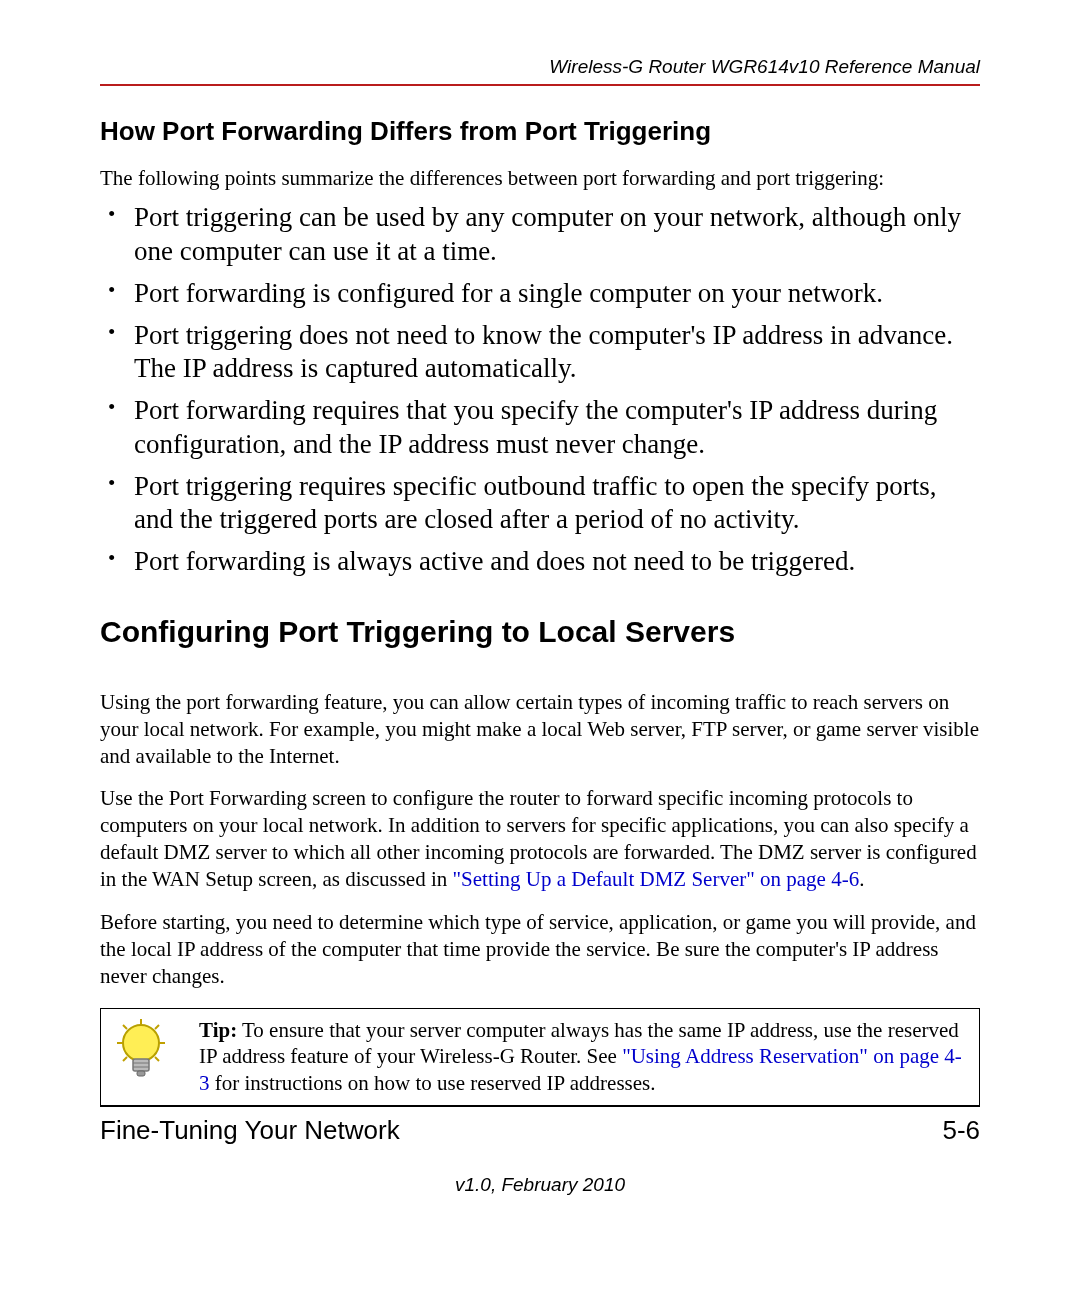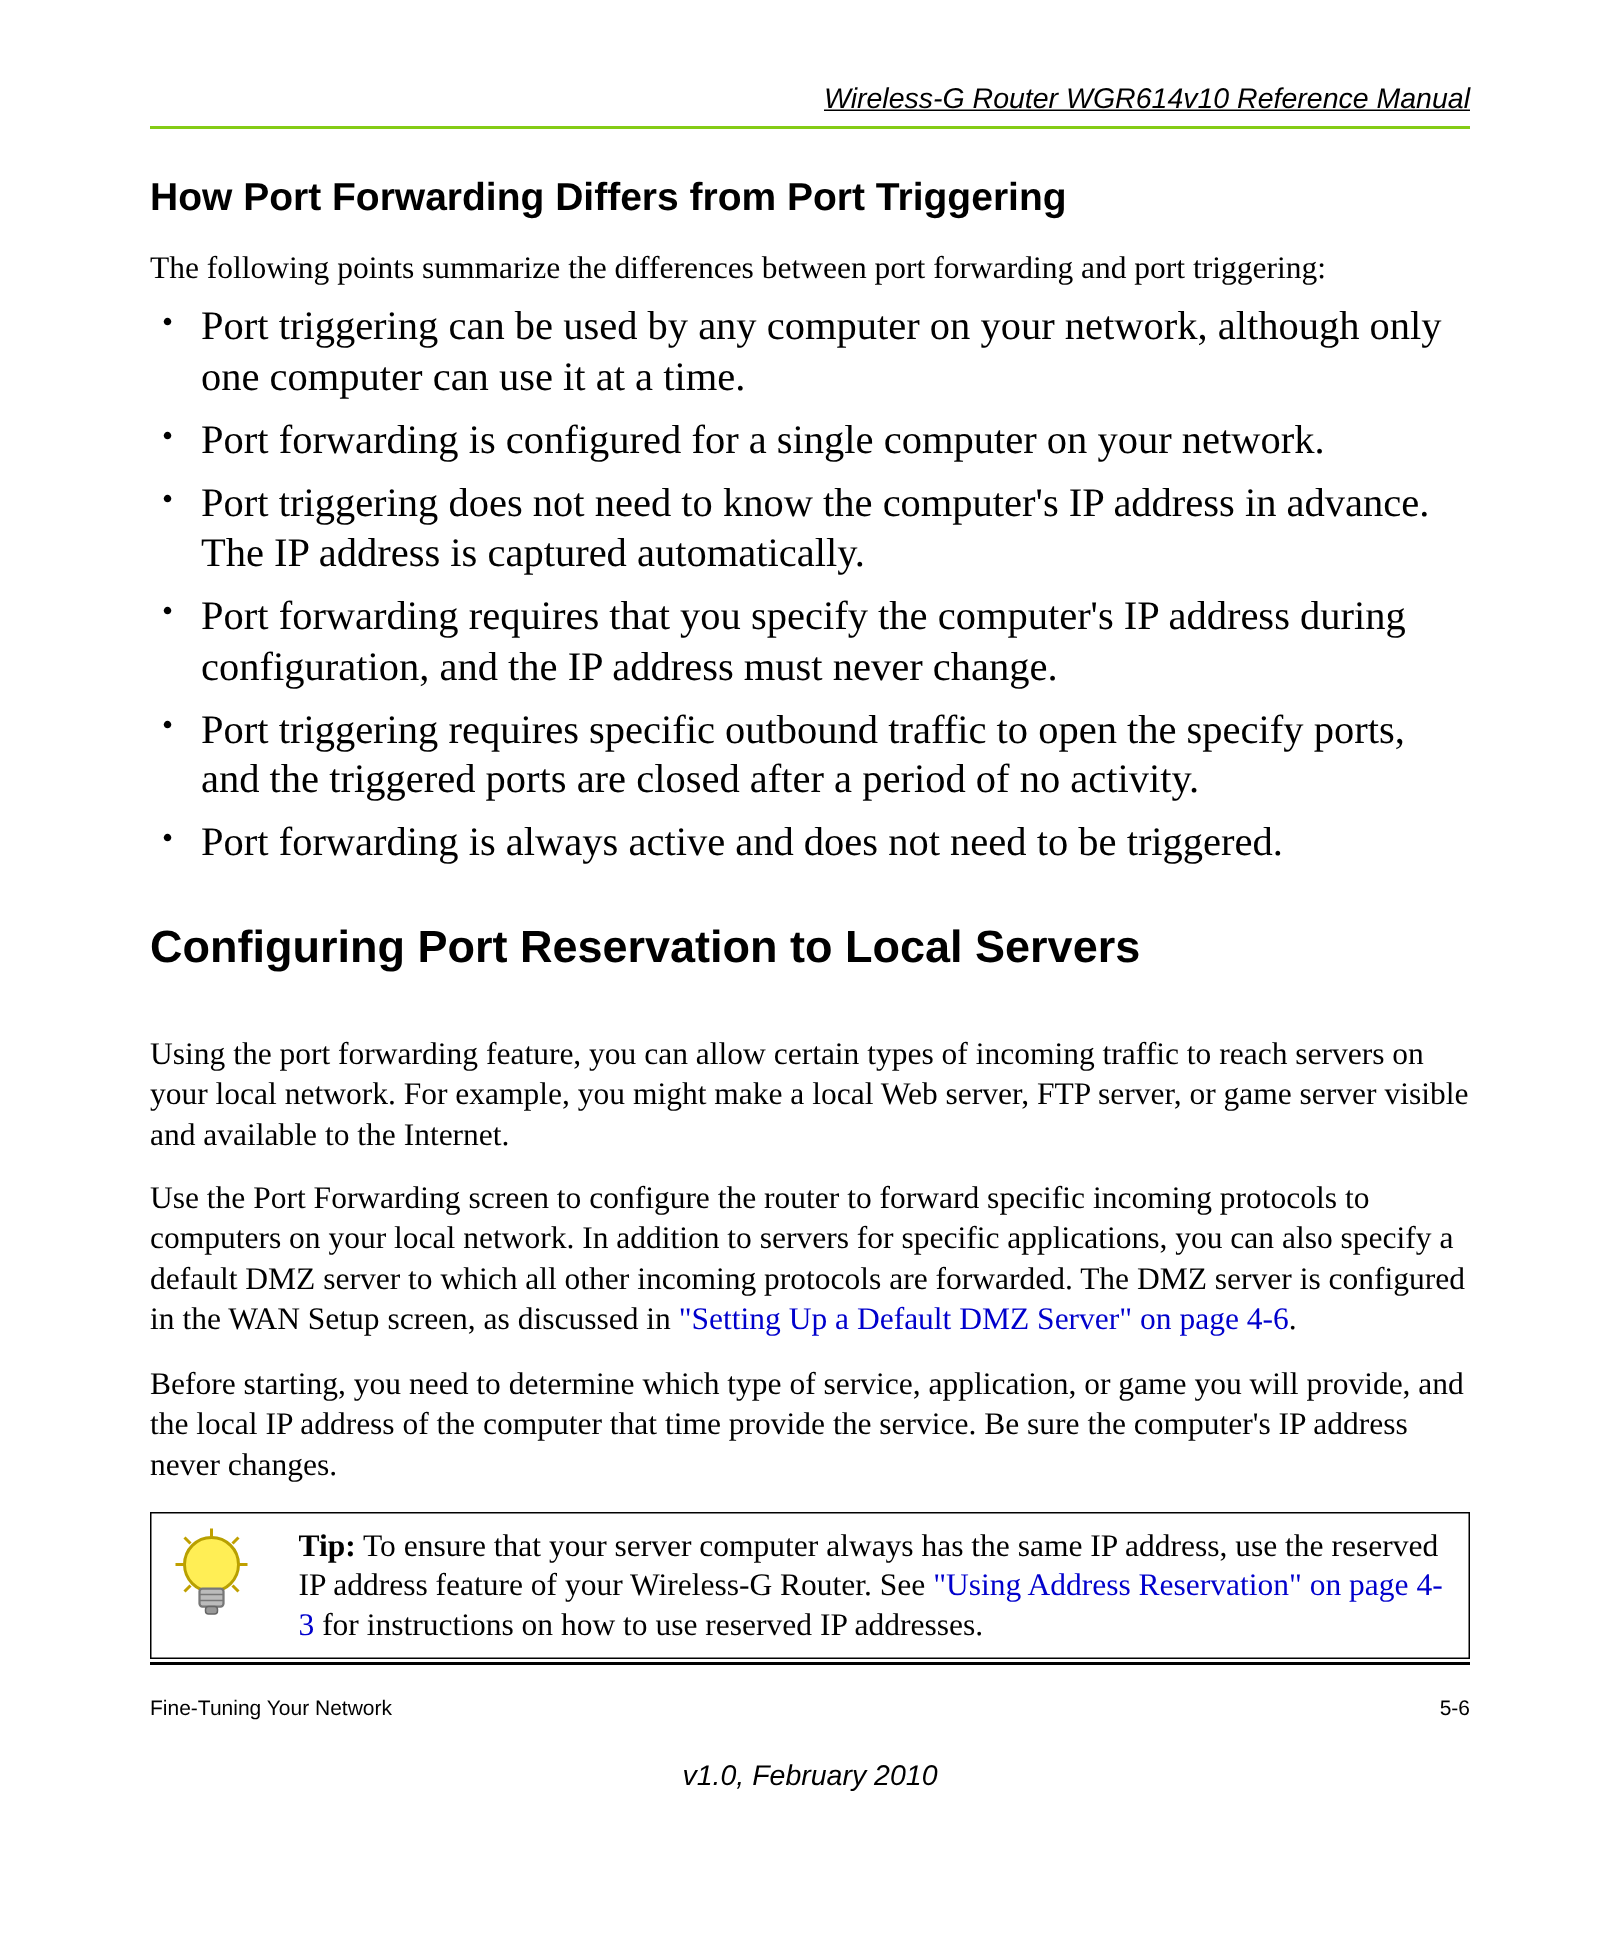--- a/index.html
+++ b/index.html
@@ -1,33 +1,33 @@
 <!DOCTYPE html>
 <html><head>
 <meta charset="utf-8">
 <style>
   * { margin: 0; padding: 0; box-sizing: border-box; }
   html, body { width: 1080px; height: 1296px; background: #ffffff; font-family: "Times New Roman", Times, serif; color: #000; }
   .page { width: 1080px; height: 1296px; position: relative; padding: 56px 100px 0 100px; }
-  .header-line { border-bottom: 2px solid #84cc16; padding-bottom: 6px; margin-bottom: 30px; text-decoration: underline; }
+  .header-line { border-bottom: 2px solid #b91c1c; padding-bottom: 6px; margin-bottom: 30px; }
   .header-text { text-align: right; font-style: italic; font-family: Arial, Helvetica, sans-serif; font-size: 19px; }
   .h2 { font-family: Arial, Helvetica, sans-serif; font-weight: bold; font-size: 26px; margin-bottom: 18px; }
   .h1 { font-family: Arial, Helvetica, sans-serif; font-weight: bold; font-size: 30px; margin-top: 36px; margin-bottom: 40px; }
   .intro { font-size: 21px; line-height: 1.25; margin-bottom: 10px; }
   ul.bullets { list-style: none; margin: 0 0 0 0; padding: 0; }
   ul.bullets li { font-size: 27px; line-height: 1.25; margin: 8px 0 8px 0; padding-left: 34px; position: relative; }
   ul.bullets li::before { content: "•"; position: absolute; left: 8px; top: 0; font-size: 21px; }
   .para { font-size: 21px; line-height: 1.28; margin-bottom: 16px; }
   .link { color: #0000cc; }
   .tipbox { border: 1px solid #000; display: flex; align-items: flex-start; padding: 8px 10px; margin-top: 18px; gap: 16px; }
   .tipbox .bulb { flex: 0 0 60px; margin-right: 12px; }
   .tipbox .tiptext { font-size: 21px; line-height: 1.28; }
   .tipbox .tiptext .tiplabel { font-weight: bold; }
   .footer { position: absolute; left: 100px; right: 100px; bottom: 100px; }
-  .footer-line { border-top: 2px solid #000; padding-top: 20px; display: flex; justify-content: space-between; font-family: Arial, Helvetica, sans-serif; font-size: 14px; margin-top: 35px; }
+  .footer-line { border-top: 2px solid #000; padding-top: 8px; display: flex; justify-content: space-between; font-family: Arial, Helvetica, sans-serif; font-size: 26px; margin-top: 35px; }
   .footer-version { text-align: center; font-family: Arial, Helvetica, sans-serif; font-style: italic; font-size: 19px; margin-top: 28px; }
 </style>
 </head>
 <body>
 
 <div class="page">
 
   <div class="header-line">
     <div class="header-text">Wireless-G Router WGR614v10 Reference Manual</div>
   </div>
@@ -38,21 +38,21 @@
 
   <ul class="bullets">
     <li>Port triggering can be used by any computer on your network, although only one computer can use it at a time.</li>
     <li>Port forwarding is configured for a single computer on your network.</li>
     <li>Port triggering does not need to know the computer's IP address in advance. The IP address is captured automatically.</li>
     <li>Port forwarding requires that you specify the computer's IP address during configuration, and the IP address must never change.</li>
     <li>Port triggering requires specific outbound traffic to open the specify ports, and the triggered ports are closed after a period of no activity.</li>
     <li>Port forwarding is always active and does not need to be triggered.</li>
   </ul>
 
-  <div class="h1">Configuring Port Reservation to Local Servers</div>
+  <div class="h1">Configuring Port Triggering to Local Servers</div>
 
   <div class="para">Using the port forwarding feature, you can allow certain types of incoming traffic to reach servers on your local network. For example, you might make a local Web server, FTP server, or game server visible and available to the Internet.</div>
 
   <div class="para">
     <span>Use the Port Forwarding screen to configure the router to forward specific incoming protocols to computers on your local network. In addition to servers for specific applications, you can also specify a default DMZ server to which all other incoming protocols are forwarded. The DMZ server is configured in the WAN Setup screen, as discussed in </span><span class="link">"Setting Up a Default DMZ Server" on page 4-6</span><span>.</span>
   </div>
 
   <div class="para">Before starting, you need to determine which type of service, application, or game you will provide, and the local IP address of the computer that time provide the service. Be sure the computer's IP address never changes.</div>
 
   <div class="tipbox">

